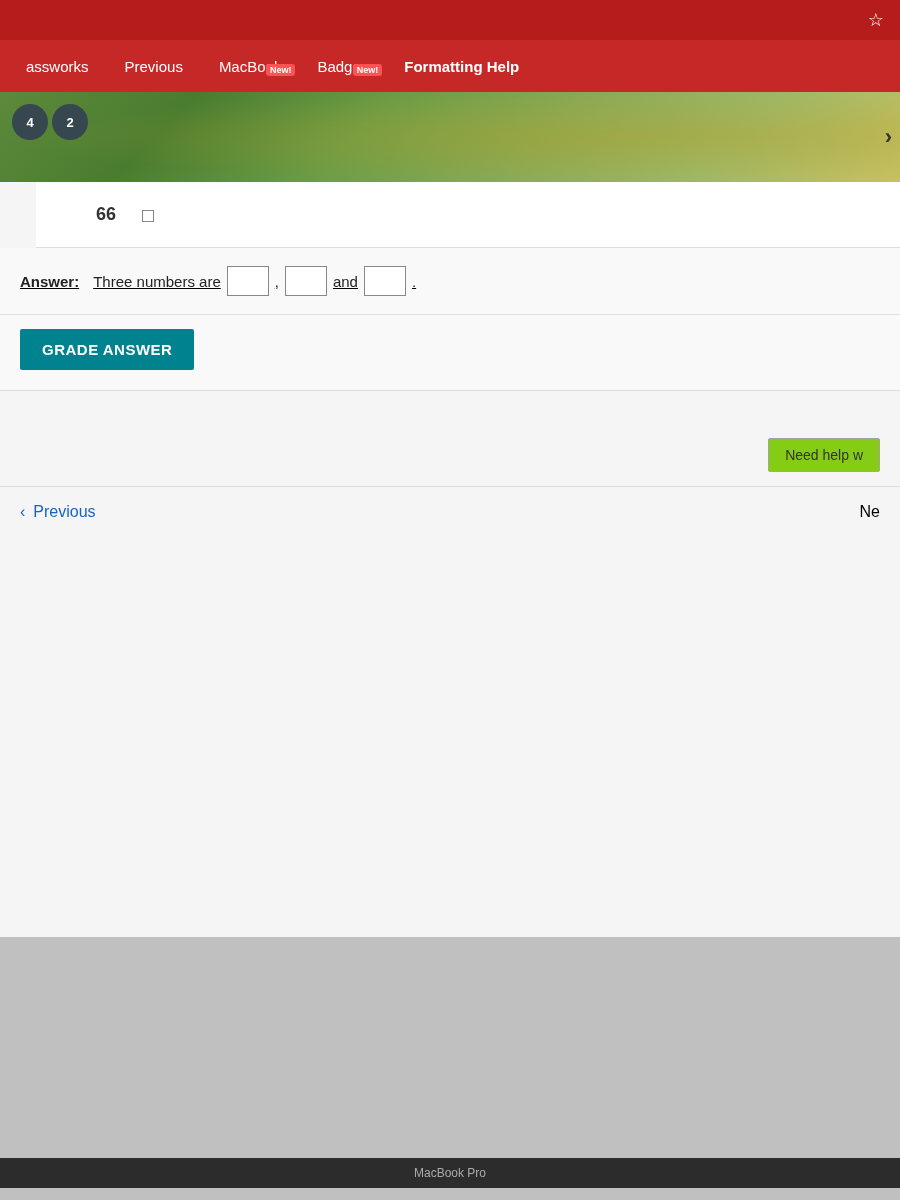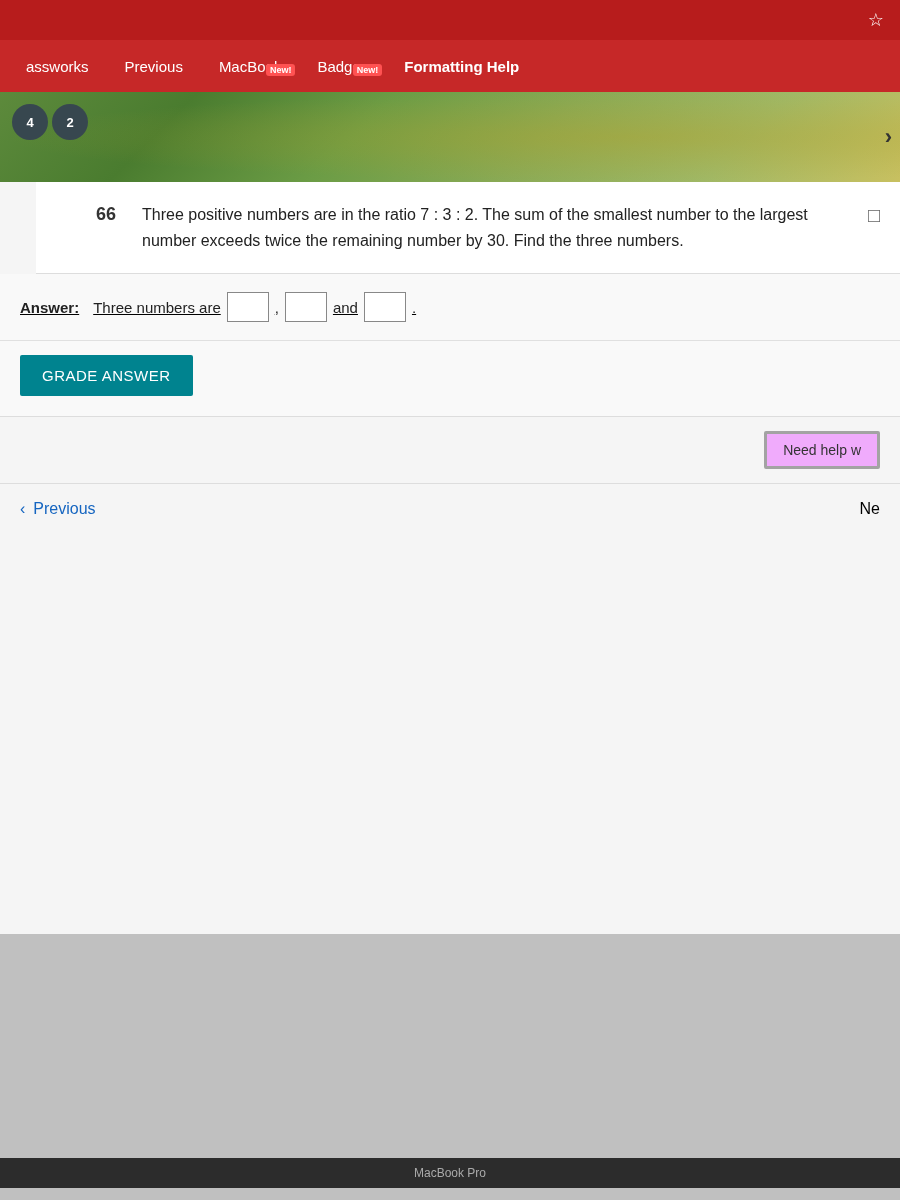--- a/index.html
+++ b/index.html
@@ -192,43 +192,44 @@
     
     .grade-section {
       background: #f9f9f9;
       padding: 14px 20px 20px 20px;
       border-bottom: 1px solid #ddd;
     }
     .grade-btn {
       background: #00838f;
       color: white;
       font-size: 15px;
-      font-weight: normal;
+      font-weight: bold;
       border: none;
       padding: 12px 22px;
       cursor: pointer;
       border-radius: 2px;
       letter-spacing: 0.5px;
     }
 
     
     .need-help-area {
       display: flex;
       justify-content: flex-end;
       padding: 14px 20px;
       background: #f5f5f5;
     }
     .need-help-btn {
-      background: #f0abfc;
-      border: 3px solid #a3a3a3;
+      background: #84cc16;
+      border: 1px solid #a3a3a3;
       padding: 8px 16px;
       font-size: 14px;
       color: #333;
       cursor: pointer;
       border-radius: 2px;
+      margin-top: 33px;
     }
 
     
     .bottom-nav {
       display: flex;
       justify-content: space-between;
       align-items: center;
       padding: 16px 20px;
       background: #f5f5f5;
       border-top: 1px solid #ddd;
@@ -311,21 +312,20 @@
       <span>2</span>
     </div>
   </div>
   <div class="hero-arrow-right">›</div>
 </div>
 
 <div class="main-content">
 
   <div class="question-block">
     <div class="question-number">66</div>
-    <div class="question-text">Three positive numbers are in the ratio 7 : 3 : 2. The sum of the smallest number to the largest number exceeds twice the remaining number by 30. Find the three numbers.</div>
     <div class="bookmark-icon">□</div>
   </div>
 
   <div class="answer-block">
     <div class="answer-row">
       <span class="answer-label">Answer:</span>
       <span class="answer-text">Three numbers are</span>
       <input type="text" class="answer-input" style="">
       <span class="answer-comma">,</span>
       <input type="text" class="answer-input" style="">

